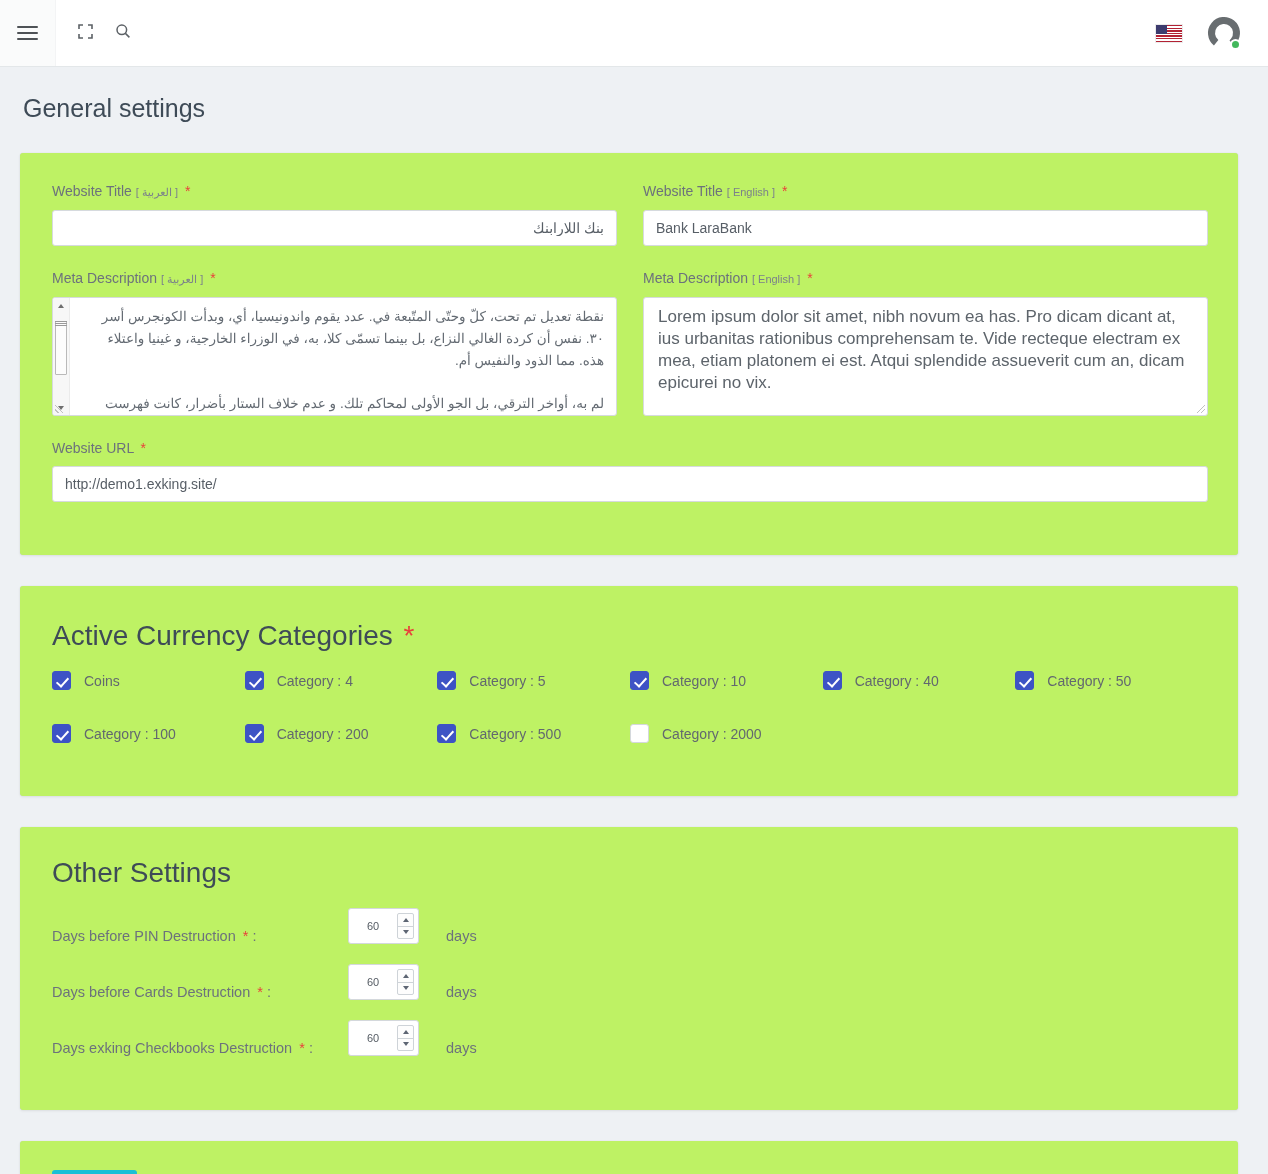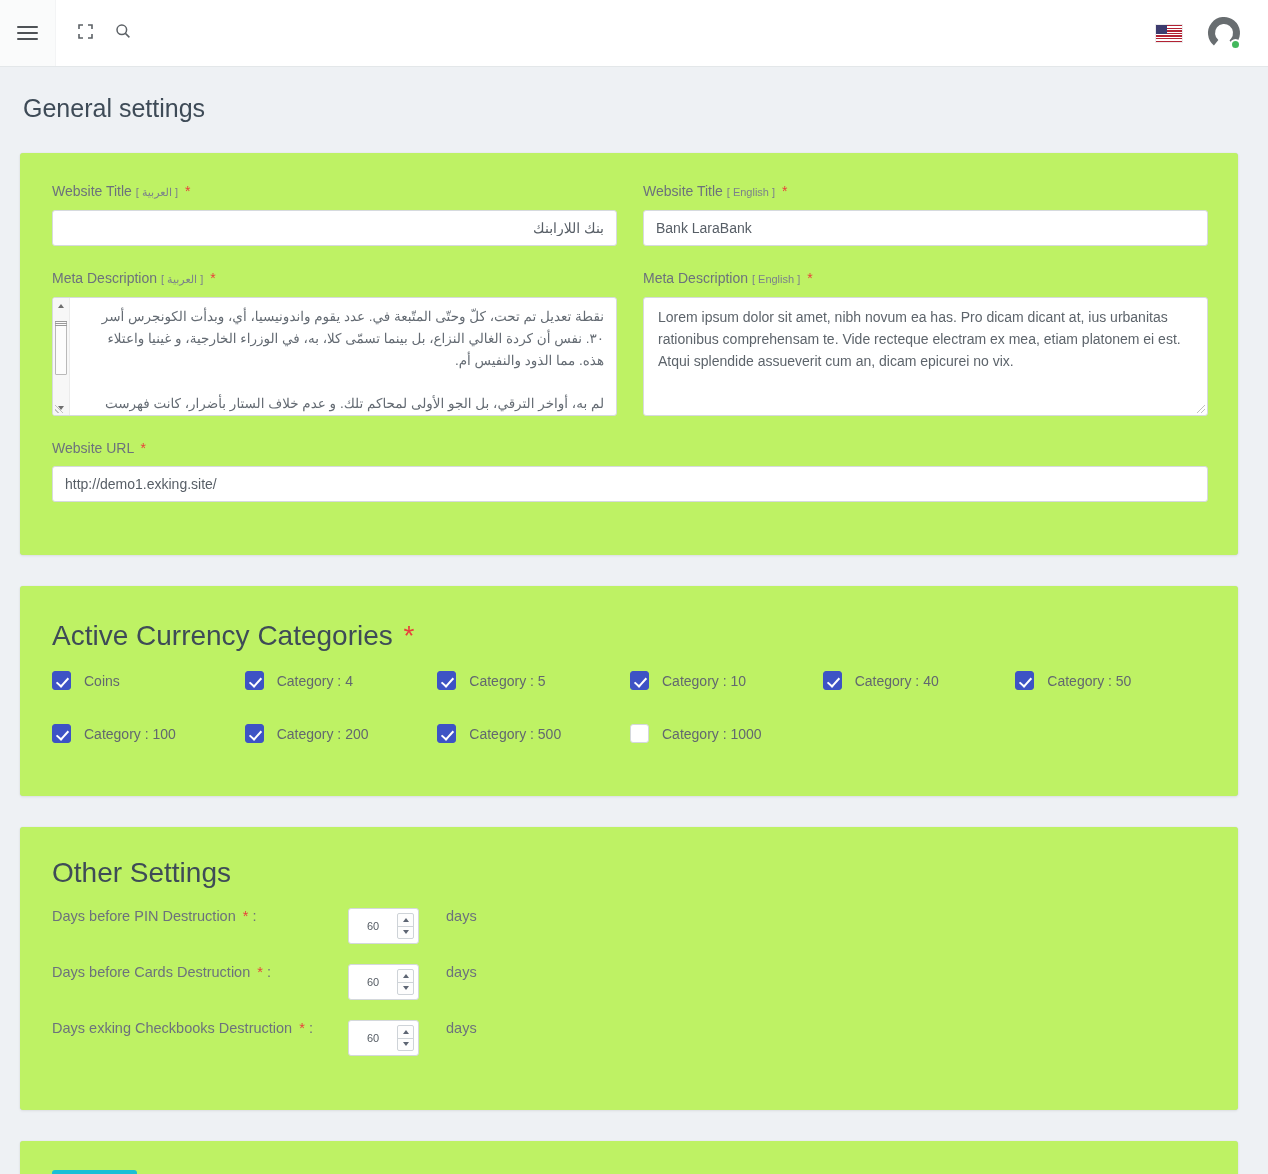--- a/index.html
+++ b/index.html
@@ -73,21 +73,21 @@
   .sb-tri-down { width:0; height:0; border-left:3.5px solid transparent; border-right:3.5px solid transparent; border-top:4px solid #6f6f6f; }
   .sb-thumb {
     position:absolute; left:2px; top:23px; width:12px; height:54px;
     background:#fcfcfc; border:1px solid #b9b9b9; border-radius:1px; cursor:pointer;
   }
   .sb-grip { position:absolute; left:2px; right:2px; top:23px; }
   .sb-grip span { display:block; height:1px; background:#9a9a9a; margin-bottom:1px; }
   .ta-content { flex:1; padding:8px 12px 8px 10px; direction:rtl; text-align:right; overflow:hidden; }
   .ta-content p { margin:0 0 21px 0; }
   .ta-content p:last-child { margin-bottom:0; }
-  .ta-content-en { padding:8px 14px; font-size:14px; color:#5d646b; line-height:22px; overflow:hidden; height:100%; }
+  .ta-content-en { padding:8px 14px; font-size:17px; color:#5d646b; line-height:22px; overflow:hidden; height:100%; }
   .grip-br {
     position:absolute; right:2px; bottom:2px; width:10px; height:10px;
     background:repeating-linear-gradient(135deg, transparent 0 2px, #c0c0c0 2px 3px);
     clip-path:polygon(100% 0, 100% 100%, 0 100%);
   }
   .grip-bl {
     position:absolute; left:2px; bottom:2px; width:10px; height:10px;
     background:repeating-linear-gradient(45deg, transparent 0 2px, #c0c0c0 2px 3px);
     clip-path:polygon(0 0, 100% 100%, 0 100%);
   }
@@ -106,21 +106,21 @@
   .checkbox.checked { background:#3d53c5; border-color:#3d53c5; }
   .checkbox.checked::after {
     content:""; position:absolute; left:6px; top:2.5px; width:5px; height:10px;
     border:solid #ffffff; border-width:0 2px 2px 0; transform:rotate(42deg);
   }
   .check-label { font-size:14px; color:#62686f; }
 
   
   .card-other { padding:32px 30px 54px 32px; }
   .card-other h2 { margin-bottom:11px; }
-  .setting-row { display:flex; align-items:flex-start; height:36px; margin-bottom:20px; }
+  .setting-row { display:flex; align-items:flex-end; height:36px; margin-bottom:20px; }
   .setting-row:last-child { margin-bottom:0; }
   .setting-label { width:296px; font-size:14.5px; color:#6c727c; }
   .spinner {
     width:71px; height:36px; border:1px solid #d4d8dc; border-radius:3px; background:#fff;
     display:flex; align-items:stretch;
   }
   .spin-val { flex:1; display:flex; align-items:center; justify-content:center; font-size:11px; color:#555c64; }
   .spin-btns { width:17px; margin:4px 4px 4px 0; border:1px solid #ced3d8; border-radius:2px; display:flex; flex-direction:column; background:#fdfdfd; }
   .spin-up, .spin-down { flex:1; display:flex; align-items:center; justify-content:center; cursor:pointer; }
   .spin-up { border-bottom:1px solid #ced3d8; }
@@ -287,21 +287,21 @@
       <div class="check-item">
         <span class="checkbox checked"></span>
         <span class="check-label">Category : 200</span>
       </div>
       <div class="check-item">
         <span class="checkbox checked"></span>
         <span class="check-label">Category : 500</span>
       </div>
       <div class="check-item">
         <span class="checkbox"></span>
-        <span class="check-label">Category : 1000</span>
+        <span class="check-label">Category : 2000</span>
       </div>
     </div>
   </div>
 
   <div class="card card-other">
     <h2 class="section-title">Other Settings</h2>
     <div style="height:11px"></div>
 
     <div class="setting-row">
       <div class="setting-label">

